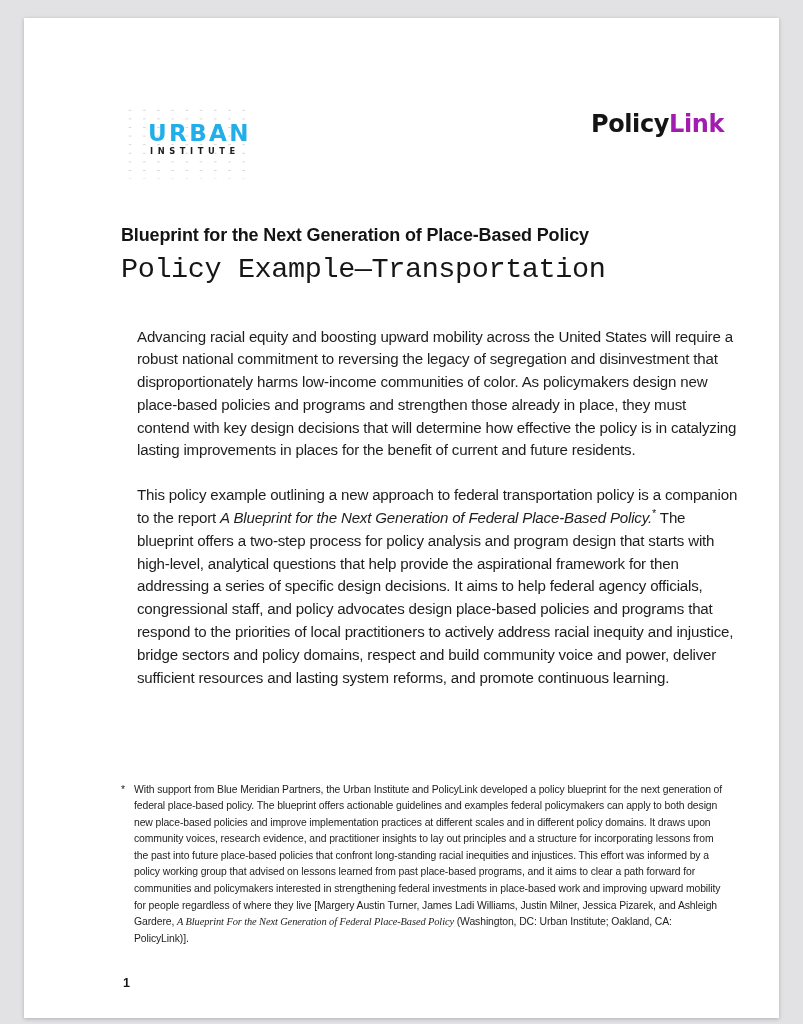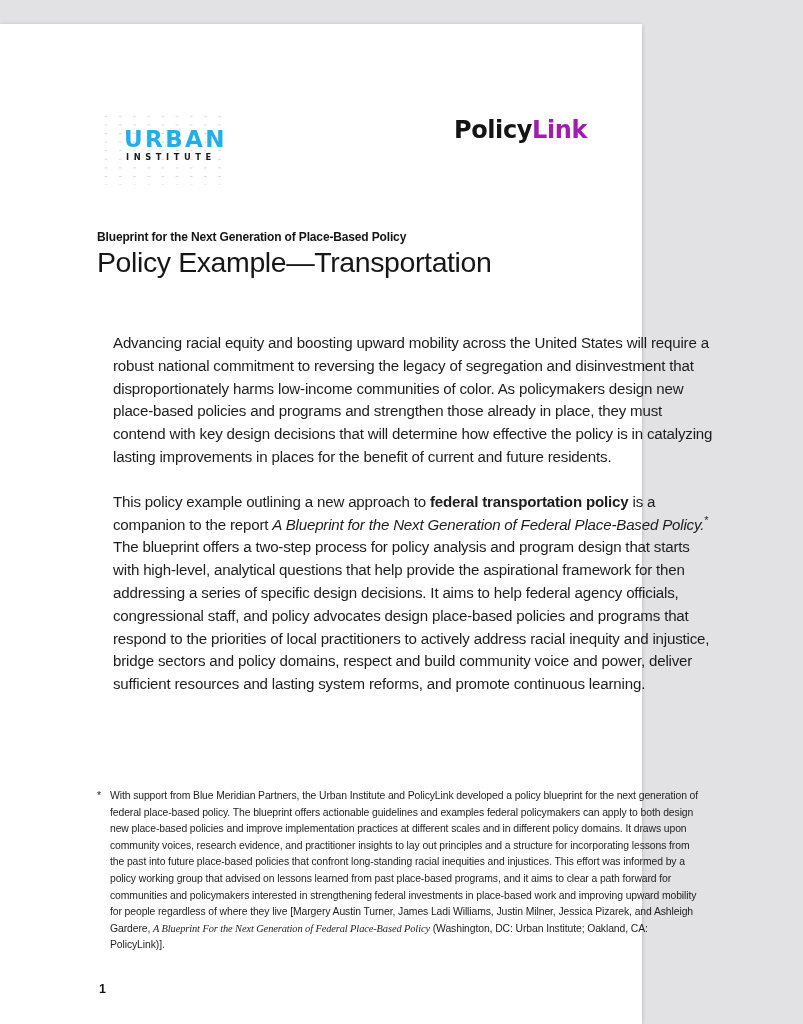--- a/index.html
+++ b/index.html
@@ -11,25 +11,25 @@
     height: 1024px;
     background: #e2e2e4;
     font-family: "Liberation Sans", sans-serif;
     overflow: hidden;
   }
 
   .page-wrap {
     position: absolute;
     left: 0;
     top: 0;
-    width: 642px;
+    width: 803px;
     height: 1024px;
     display: flex;
     justify-content: center;
-    align-items: flex-end;
+    align-items: center;
   }
 
   .page {
     position: relative;
     width: 755px;
     height: 1000px;
     margin-top: 11px;
     background: #ffffff;
     box-shadow: 0 1px 4px rgba(0,0,0,0.22);
     box-sizing: border-box;
@@ -102,27 +102,28 @@
   
   .titles {
     position: absolute;
     left: 97px;
     top: 206px;
     width: 600px;
   }
   .eyebrow {
     font-family: "Liberation Sans", sans-serif;
     font-weight: 700;
-    font-size: 12px;
+    font-size: 18px;
     color: #141414;
     letter-spacing: -0.15px;
     line-height: 1.25;
   }
   .maintitle {
-    font-family: Liberation Sans, sans-serif;
+    margin-top: 7px;
+    font-family: Liberation Mono, monospace;
     font-weight: 300;
     font-size: 28.5px;
     color: #161616;
     letter-spacing: -0.4px;
     line-height: 1.22;
   }
 
   
   .body-copy {
     position: absolute;
@@ -131,21 +132,21 @@
     width: 603px;
     font-family: "Liberation Sans", sans-serif;
     font-size: 15.1px;
     color: #1d1d1d;
     line-height: 22.8px;
     letter-spacing: -0.18px;
   }
   .body-copy p {
     margin: 0 0 22px 0;
   }
-  .body-copy b { font-weight: 700; }
+  .body-copy b { font-weight: 400; }
   .body-copy i { font-style: italic; }
   .fn-marker {
     font-size: 11px;
     vertical-align: super;
     line-height: 0;
   }
 
   
   .footnote {
     position: absolute;

